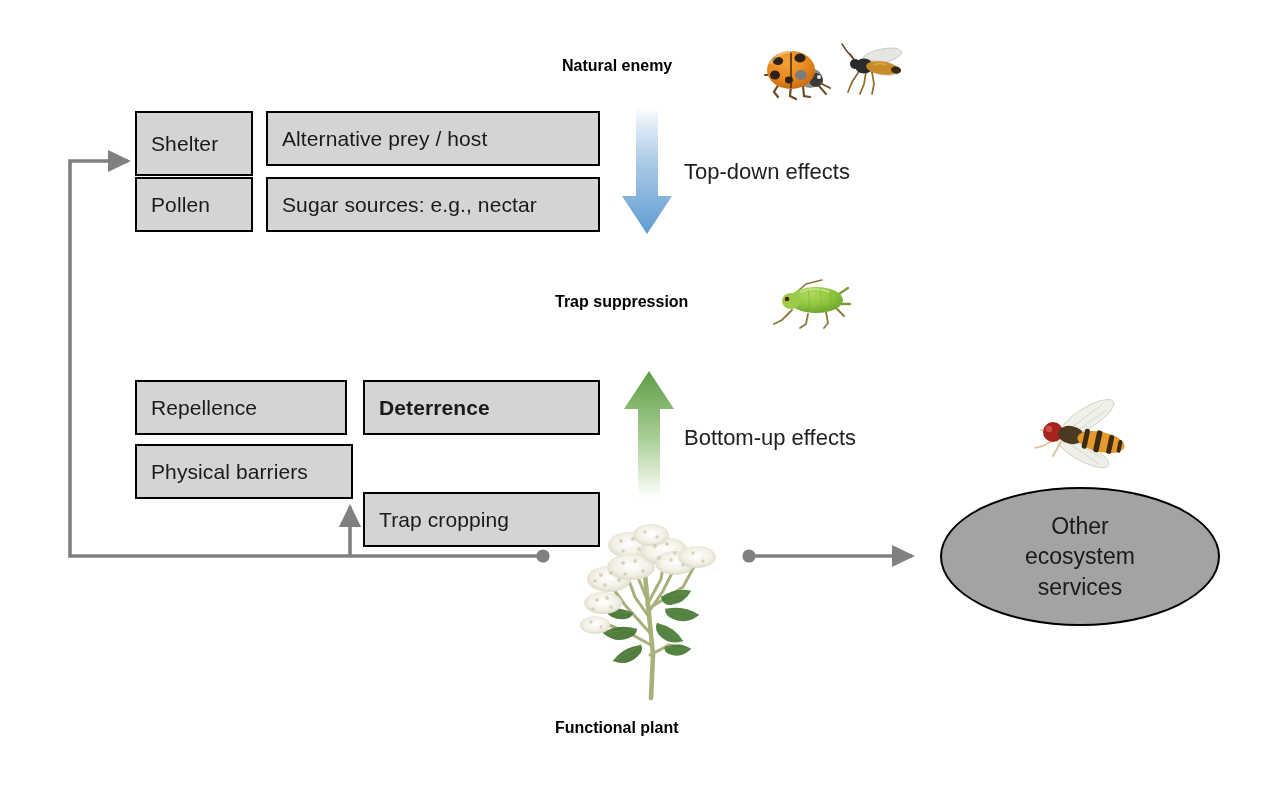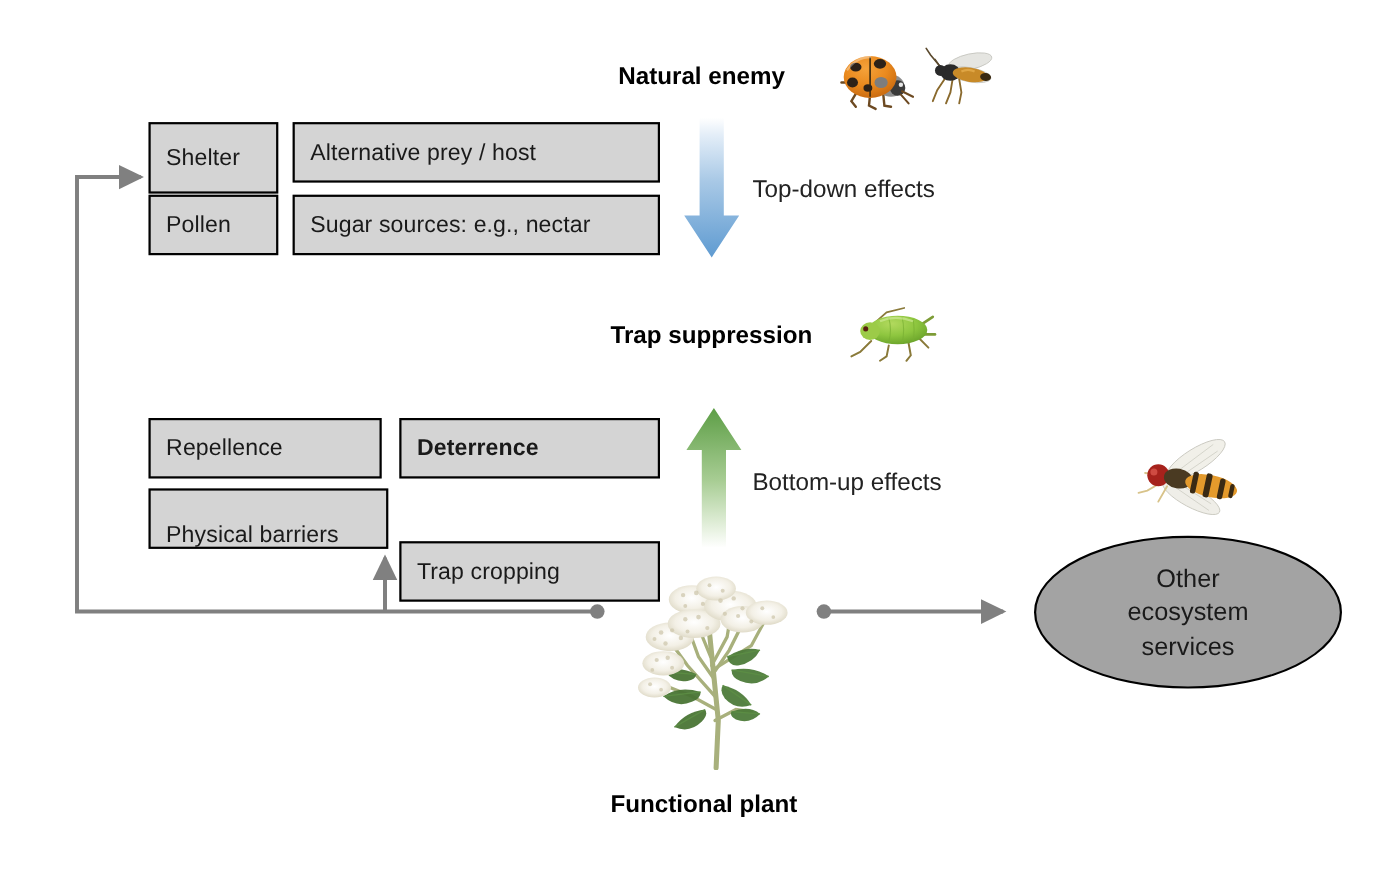--- a/index.html
+++ b/index.html
@@ -25,21 +25,21 @@
     font-weight:400;
     letter-spacing:0.1px;
     line-height:1;
     white-space:nowrap;
   }
   .box .box-label{padding-left:14px;}
 
   
   .headline{
     position:absolute;
-    font-size:22px;
+    font-size:16px;
     font-weight:bold;
     color:#000000;
     white-space:nowrap;
     line-height:1;
   }
 
   
   .effect-label{
     position:absolute;
     font-size:22px;
@@ -129,21 +129,21 @@
   </div>
 
   <div class="box" style="left:135px;top:380px;width:212px;height:55px;">
     <span class="box-label">Repellence</span>
   </div>
 
   <div class="box" style="left:363px;top:380px;width:237px;height:55px;font-weight:bold;">
     <span class="box-label">Deterrence</span>
   </div>
 
-  <div class="box" style="left:135px;top:444px;width:218px;height:55px;align-items:flex-end;">
+  <div class="box" style="left:135px;top:444px;width:218px;height:55px;">
     <span class="box-label">Physical barriers</span>
   </div>
 
   <div class="box" style="left:363px;top:444px;width:237px;height:55px;margin-top:48px;">
     <span class="box-label">Trap cropping</span>
   </div>
 
   <div class="headline" style="left:562px;top:58px;">Natural enemy</div>
 
   <div class="headline" style="left:555px;top:294px;">Trap suppression</div>

